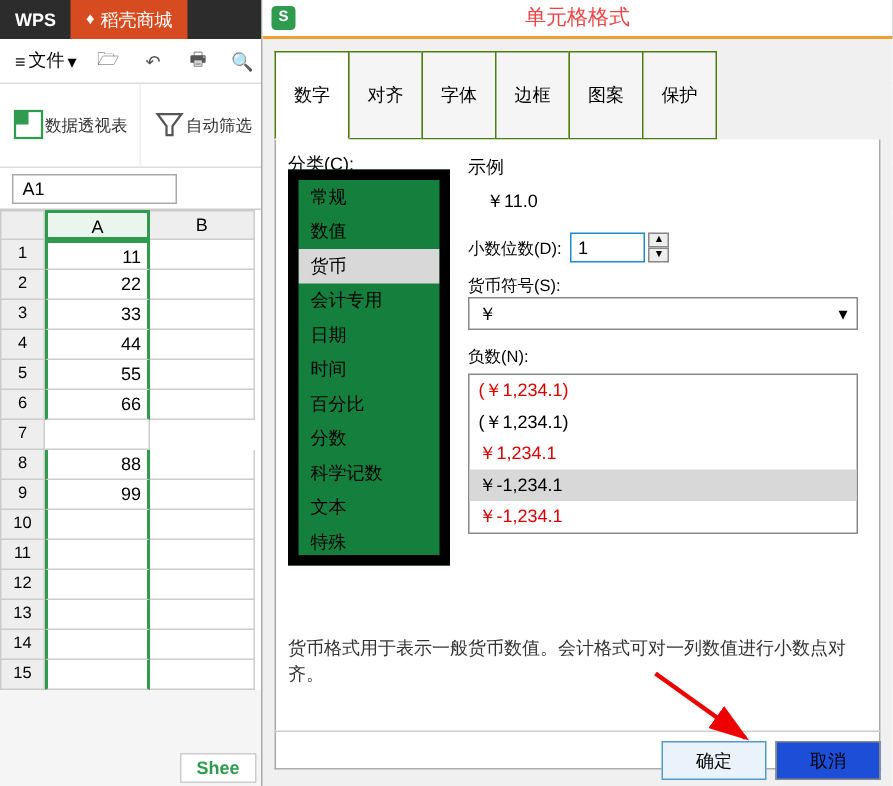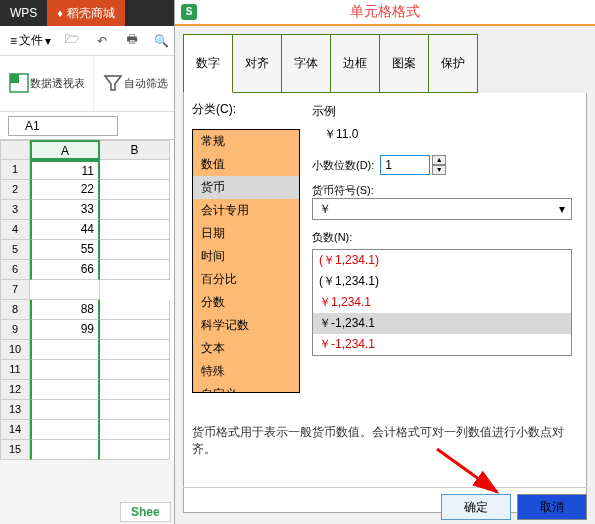--- a/index.html
+++ b/index.html
@@ -1,37 +1,37 @@
 <!DOCTYPE html>
 <html><head>
 <meta charset="utf-8">
 <style>
 * { box-sizing: border-box; margin: 0; padding: 0; font-family: "Microsoft YaHei", sans-serif; }
 body { width: 595px; height: 524px; background: #f5f5f5; position: relative; overflow: hidden; font-size: 12px; }
 
 
 .topbar { height: 26px; background: #2c2c2c; display: flex; align-items: center; }
 .wps-logo { padding: 0 10px; color: #fff; font-size: 12px; display: flex; align-items: center; gap: 4px; }
-.wps-logo .w { font-weight: normal; }
+.wps-logo .w { font-weight: bold; }
 .docer { background: #d64b1f; color: #fff; padding: 0 10px; height: 100%; display: flex; align-items: center; gap: 4px; font-size: 12px; }
 .docer .icon { font-size: 11px; }
 
 
 .toolbar { height: 30px; background: #fff; display: flex; align-items: center; padding: 0 10px; gap: 12px; border-bottom: 1px solid #ddd; }
 .toolbar .file-menu { font-size: 12px; display: flex; align-items: center; gap: 2px; }
 .toolbar .icon-btn { width: 18px; height: 18px; display: flex; align-items: center; justify-content: center; color: #555; }
 
 
 .ribbon { height: 56px; background: #fff; display: flex; align-items: center; border-bottom: 1px solid #ddd; }
 .ribbon-item { display: flex; flex-direction: row; align-items: center; justify-content: center; padding: 0 8px; font-size: 11px; color: #333; height: 100%; border-right: 1px solid #eee; }
 .ribbon-item .big-icon { width: 22px; height: 22px; margin-bottom: 2px; }
 
 
 .namebox-row { height: 28px; background: #fff; display: flex; align-items: center; padding: 0 8px; border-bottom: 1px solid #ccc; }
-.namebox { width: 110px; height: 20px; border: 1px solid #aaa; padding: 0 16px; font-size: 12px; background: #fff; }
+.namebox { width: 110px; height: 20px; border: 1px solid #aaa; padding: 0 6px; font-size: 12px; background: #fff; }
 
 
 .grid { background: #fff; position: relative; }
 .grid-header { display: flex; height: 20px; }
 .grid-corner { width: 30px; border: 1px solid #ccc; background: #eee; }
 .grid-col { width: 70px; border: 1px solid #ccc; border-left: none; background: #eee; text-align: center; font-size: 12px; line-height: 18px; }
 .grid-col.sel { border: 2px solid #2e9b4f; background: #eaf5ee; }
 .grid-body { }
 .grid-row { display: flex; height: 20px; }
 .row-h { width: 30px; border: 1px solid #ccc; border-top: none; background: #eee; text-align: center; font-size: 11px; line-height: 18px; }
@@ -48,21 +48,21 @@
 .dialog-header { height: 26px; background: #fff; border-bottom: 2px solid #f0a030; display: flex; align-items: center; justify-content: center; position: relative; }
 .dialog-header .app-icon { position: absolute; left: 6px; width: 16px; height: 16px; background: #2e9b4f; border-radius: 3px; color: #fff; font-size: 10px; text-align: center; line-height: 16px; font-weight: bold; }
 .dialog-title { font-size: 14px; color: #ef4444; }
 
 .tabs { display: flex; margin: 8px 8px 0 8px; }
 .tab { padding: 20px 12px; border: 1px solid #4d7c0f; background: #f5f5f5; font-size: 12px; margin-right: -1px; }
 .tab.active { background: #fff; border-bottom: 1px solid #fff; position: relative; z-index: 1; }
 .tab-panel { margin: 0 8px; background: #fff; border: 1px solid #aaa; border-top: none; padding: 8px; height: 420px; position: relative; }
 
 .cat-label { font-size: 12px; margin-bottom: 4px; }
-.cat-list { width: 108px; height: 264px; border: 1px solid #000000; background: #fdba74; overflow: hidden; position: absolute; left: 8px; top: 36px; }
+.cat-list { width: 108px; height: 264px; border: 7px solid #000000; background: #15803d; overflow: hidden; position: absolute; left: 8px; top: 20px; }
 .cat-item { padding: 3px 8px; font-size: 12px; }
 .cat-item.sel { background: #d8d8d8; }
 
 .right-area { position: absolute; left: 128px; top: 10px; right: 8px; }
 .example-label { font-size: 12px; }
 .example-val { font-size: 12px; margin: 6px 0 12px 12px; }
 
 .field-row { display: flex; align-items: center; margin-bottom: 8px; gap: 6px; }
 .field-label { font-size: 11px; }
 .spinner { display: flex; align-items: center; }

